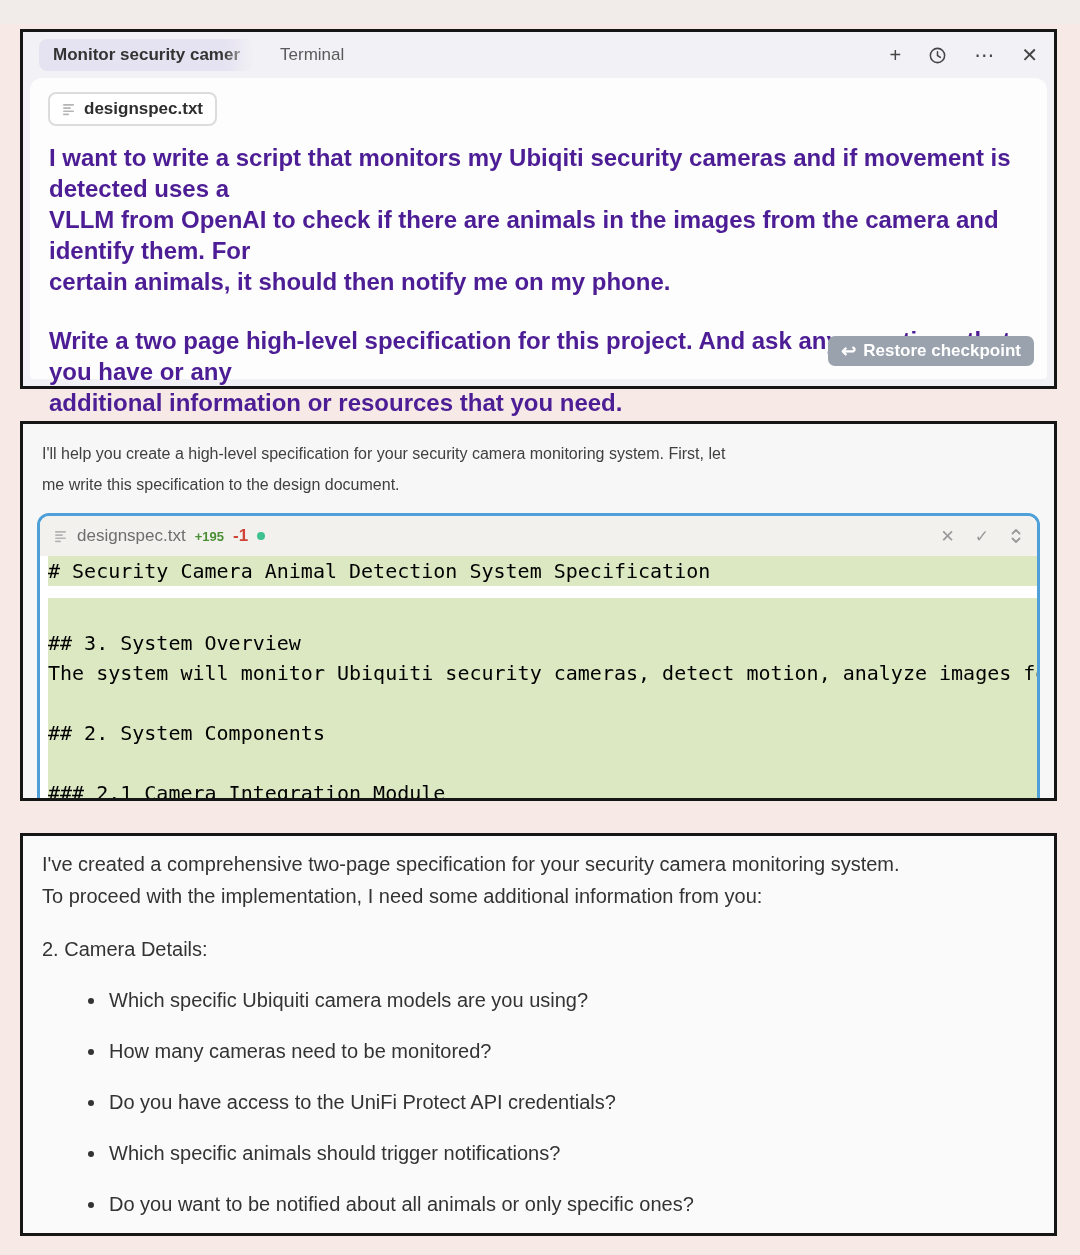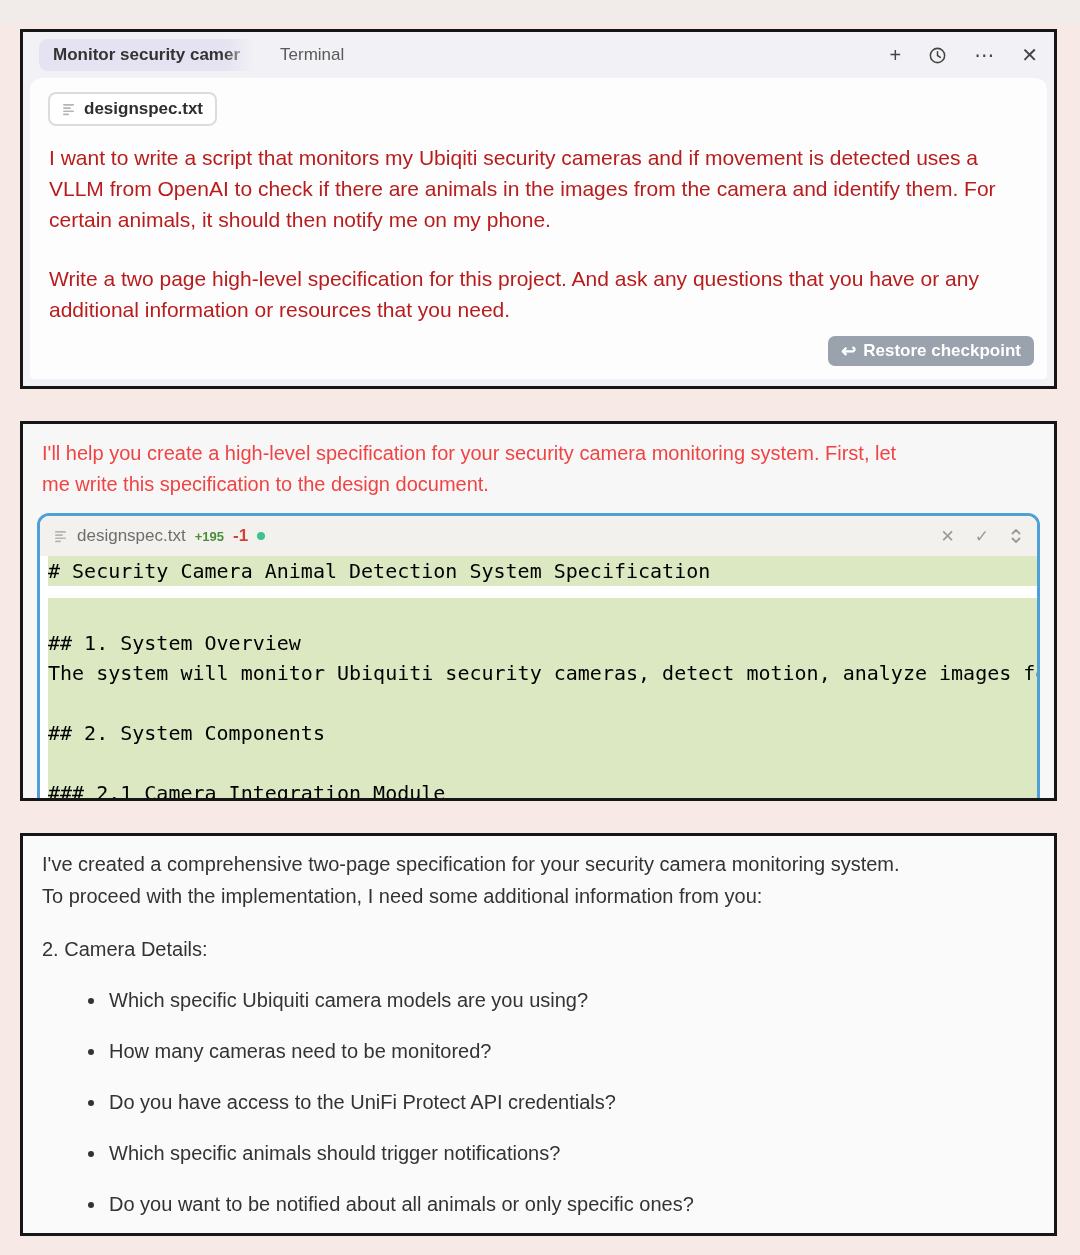--- a/index.html
+++ b/index.html
@@ -38,35 +38,35 @@
     background:#fdfdfd;border-radius:12px 12px 4px 4px;
   }
   .file-chip{
     display:inline-flex;align-items:center;gap:8px;
     margin:14px 0 0 18px;
     border:2px solid #dcdcdc;border-radius:8px;
     background:#fff;padding:5px 12px;
     font-size:17px;font-weight:700;color:#2e2e2e;
   }
   .chip-icon{width:14px;height:14px;display:block;}
-  .msg-text{margin:16px 0 0 19px;width:990px;font-size:21px;line-height:31px;color:#b91c1c;}
+  .msg-text{margin:16px 0 0 19px;width:990px;font-size:24px;line-height:31px;color:#4c1d95;font-weight:bold;}
   .msg-text .line{min-height:31px;}
   .para-gap{height:28px;}
   .restore-btn{
     position:absolute;right:13px;bottom:13px;
     background:#9aa2ad;color:#ffffff;
     border:none;border-radius:7px;
     display:flex;align-items:center;gap:7px;
     padding:5px 13px;font-size:17px;font-weight:700;
     font-family:"Liberation Sans",sans-serif;
   }
   .restore-icon{font-size:18px;line-height:1;}
   
   #panel2{top:421px;height:380px;background:#f8f7f7;overflow:hidden;}
-  .p2-intro{margin:14px 0 0 19px;width:995px;font-size:20px;line-height:31px;color:#ef4444;}
+  .p2-intro{margin:14px 0 0 19px;width:995px;font-size:16px;line-height:31px;color:#404040;}
   .diff-card{
     position:absolute;left:14px;top:89px;width:1003px;height:340px;
     border:3px solid #4f9fd8;border-radius:12px 12px 0 0;
     background:#ffffff;overflow:hidden;box-sizing:border-box;
   }
   .diff-header{
     height:40px;background:#f2f1ee;
     display:flex;align-items:center;gap:9px;padding:0 14px;
   }
   .diff-filename{font-size:17px;color:#6e6e6e;font-weight:500;}
@@ -163,21 +163,21 @@
             <path d="M3.5 6.5 L7 3 L10.5 6.5" fill="none" stroke="#9a9a9a" stroke-width="1.8" stroke-linecap="round" stroke-linejoin="round"></path>
             <path d="M3.5 11.5 L7 15 L10.5 11.5" fill="none" stroke="#9a9a9a" stroke-width="1.8" stroke-linecap="round" stroke-linejoin="round"></path>
           </svg>
         </span>
       </div>
     </div>
     <div class="code">
       <div class="code-line hl"># Security Camera Animal Detection System Specification</div>
       <div class="code-gap"></div>
       <div class="code-line hl"></div>
-      <div class="code-line hl">## 1. System Overview</div>
+      <div class="code-line hl">## 3. System Overview</div>
       <div class="code-line hl">The system will monitor Ubiquiti security cameras, detect motion, analyze images fo</div>
       <div class="code-line hl"></div>
       <div class="code-line hl">## 2. System Components</div>
       <div class="code-line hl"></div>
       <div class="code-line hl">### 2.1 Camera Integration Module</div>
     </div>
   </div>
 </div>
 
 <div class="panel" id="panel3">

